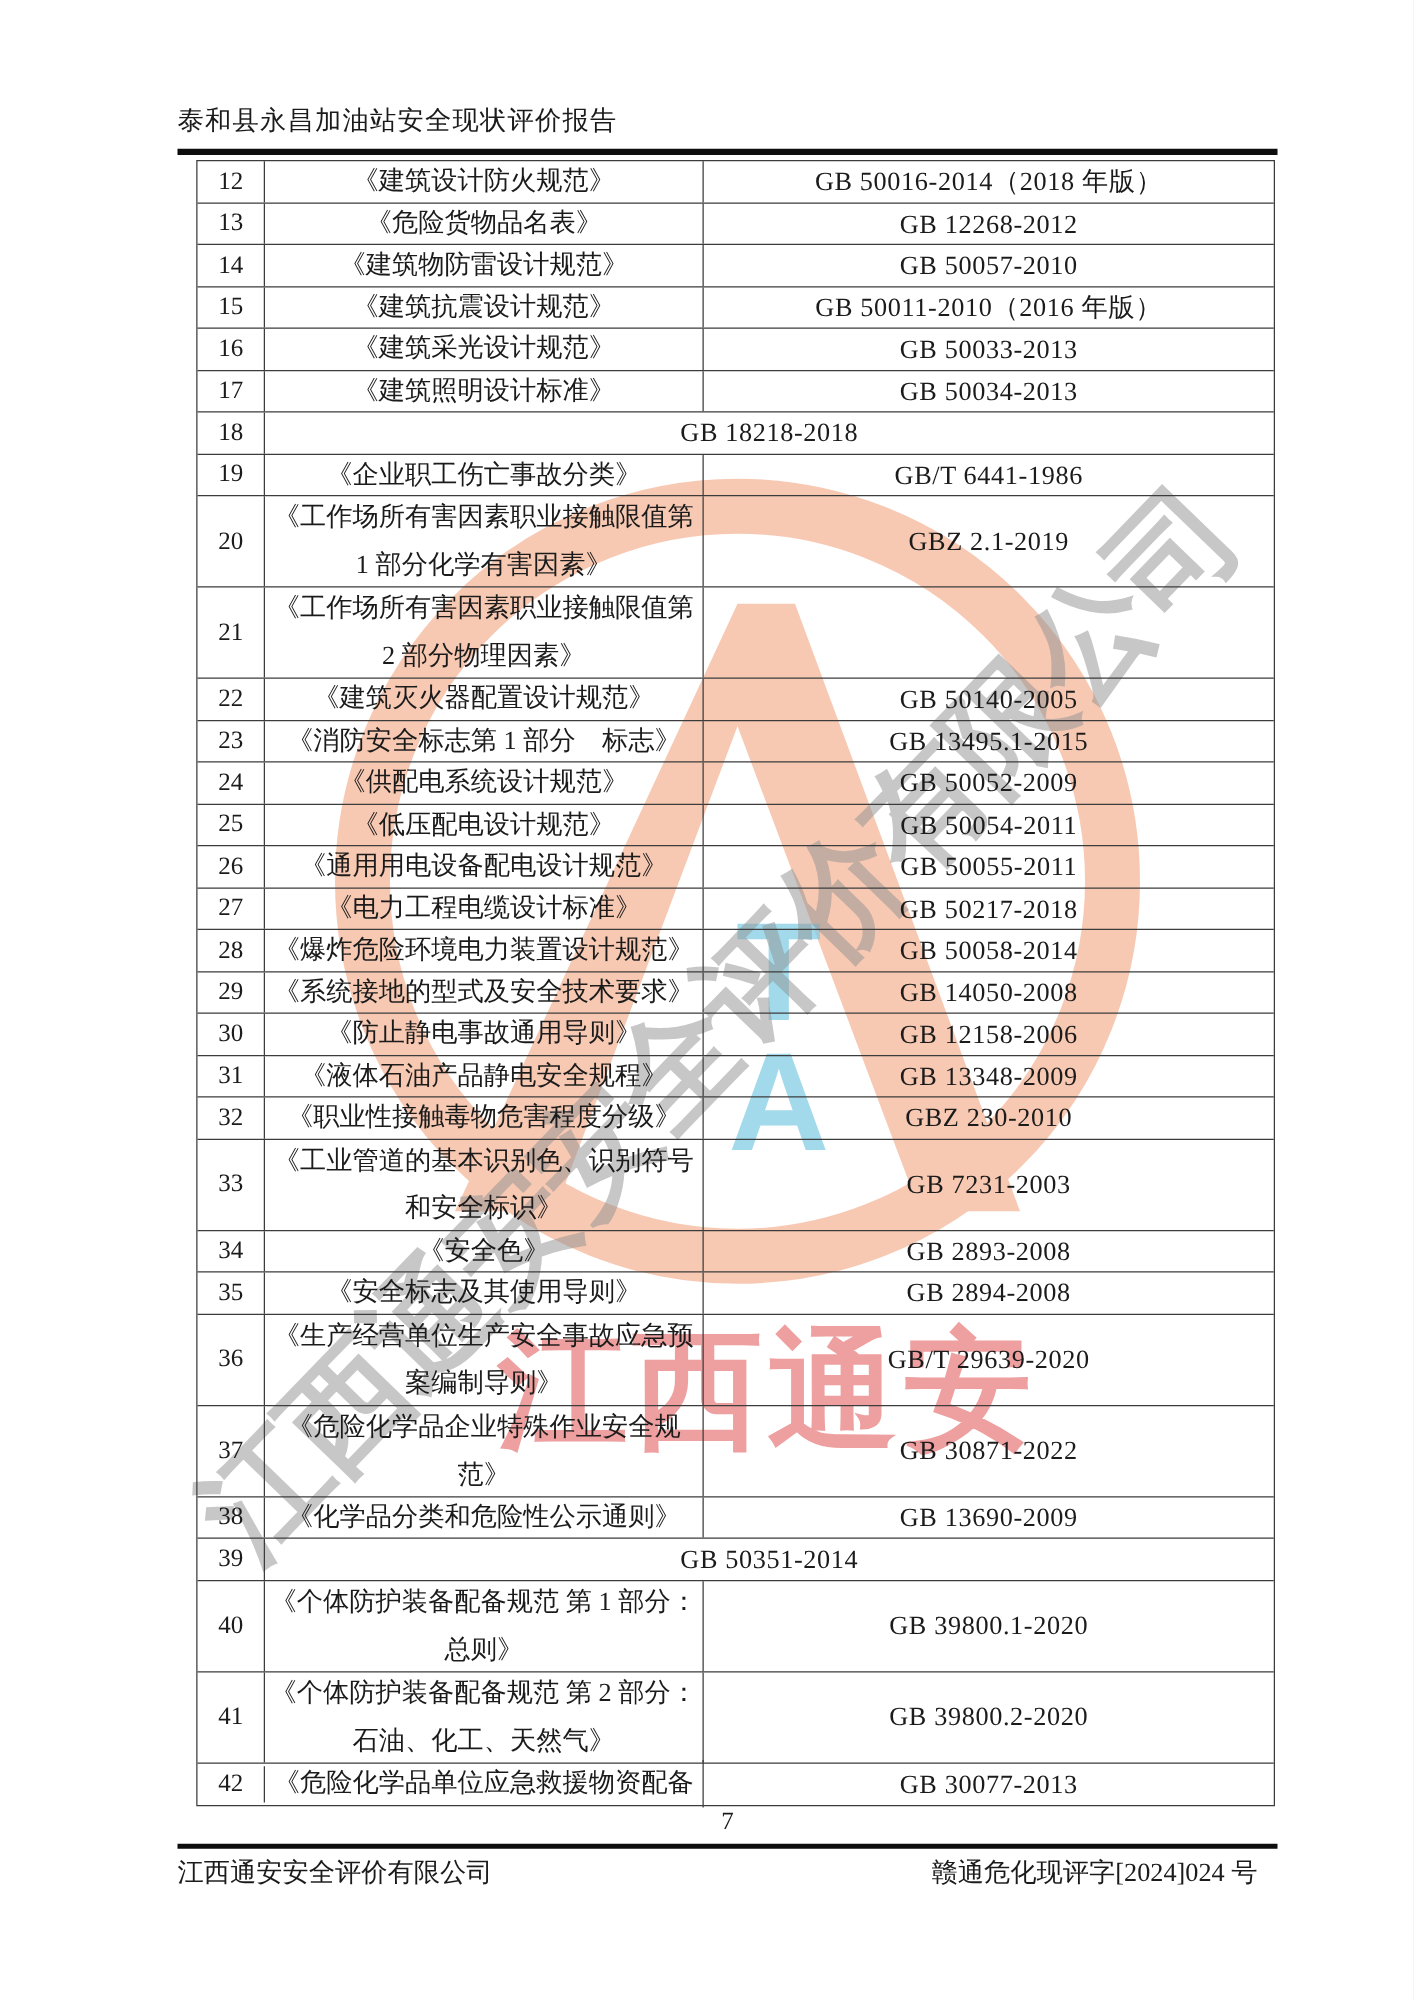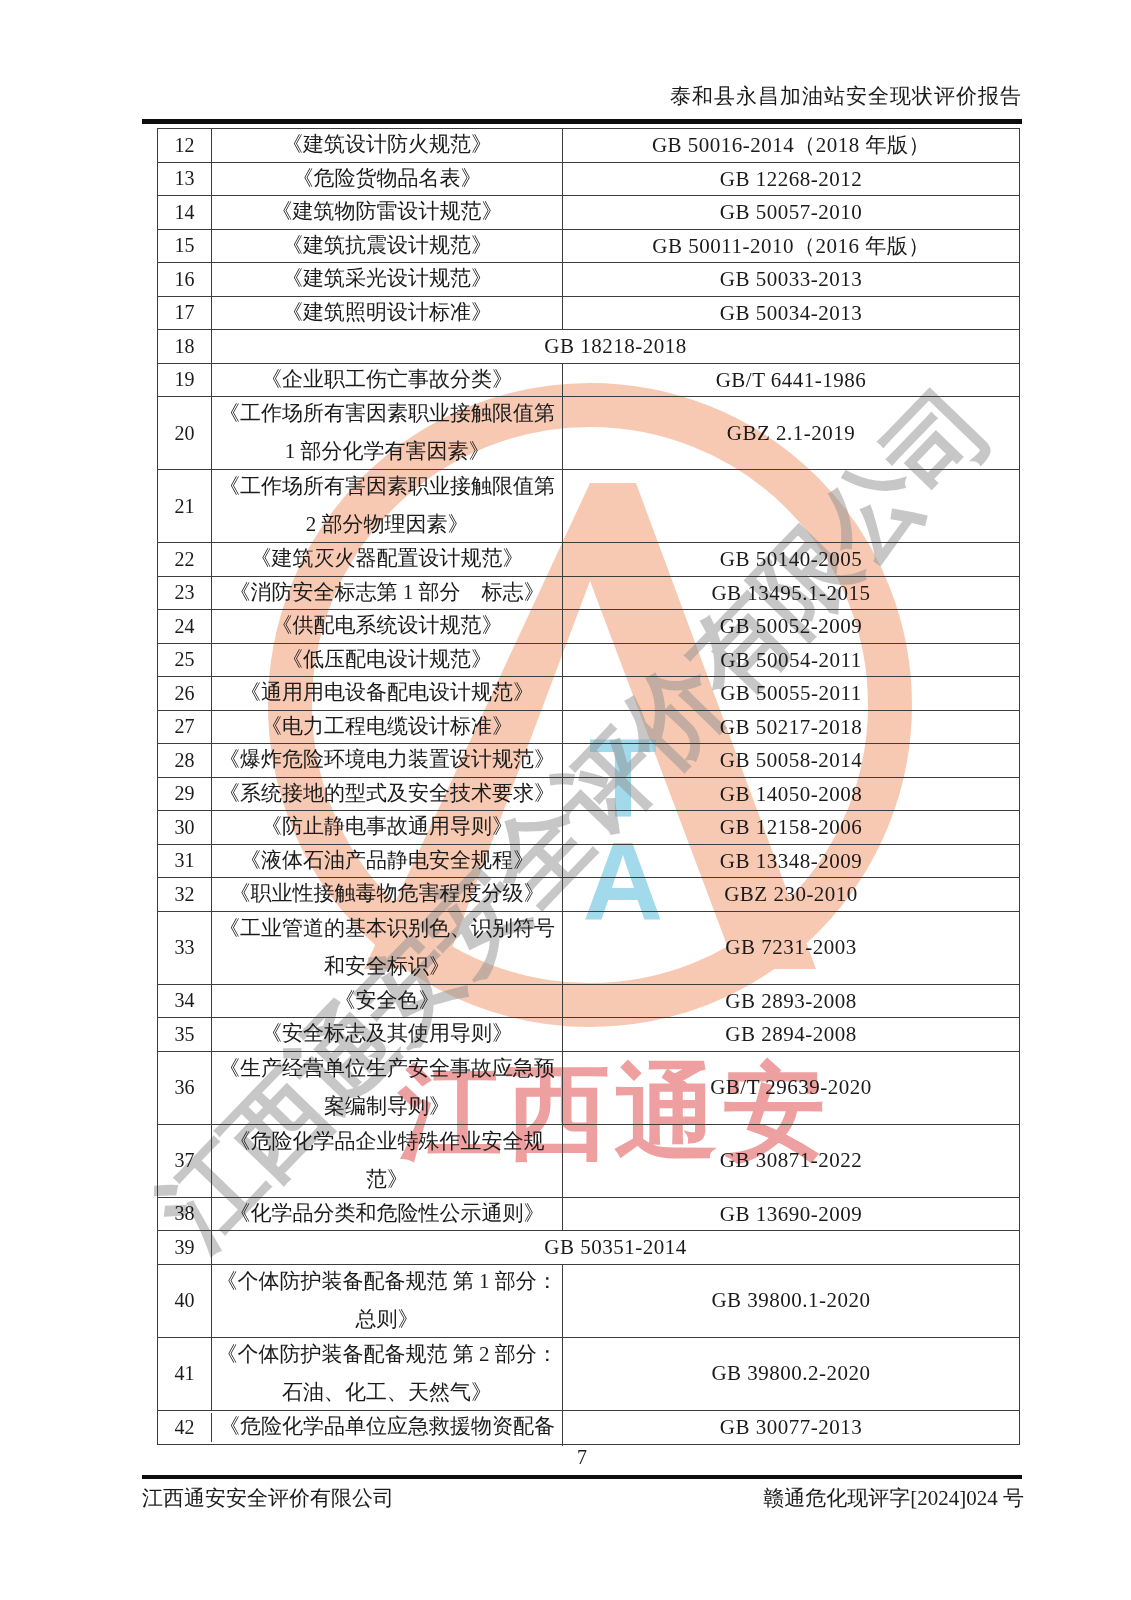--- a/index.html
+++ b/index.html
@@ -31,27 +31,27 @@
   .wm-red{
     position:absolute;left:398px;top:1044px;
     font-family:"Liberation Sans","DejaVu Sans",sans-serif;
     font-weight:bold;font-size:104px;letter-spacing:4px;
     color:var(--wm-red,#e04848);opacity:.52;white-space:nowrap;
   }
   
   .content{position:absolute;inset:0;z-index:1;}
   .hdr-title{
     position:absolute;left:142px;top:82px;width:880px;
-    text-align:right;font-size:21px;letter-spacing:1px;
+    text-align:left;font-size:21px;letter-spacing:1px;
   }
   .hdr-rule{position:absolute;left:142px;top:119px;width:880px;height:4.5px;background:#0d0d0d;}
   .ftr-rule{position:absolute;left:142px;top:1475px;width:880px;height:4px;background:#0d0d0d;}
   .page-num{position:absolute;left:142px;top:1446px;width:880px;text-align:center;font-size:20px;}
   .ftr-left{position:absolute;left:142px;top:1484px;font-size:21px;}
-  .ftr-right{position:absolute;right:107px;top:1484px;font-size:21px;}
+  .ftr-right{position:absolute;right:125px;top:1484px;font-size:21px;}
   
   .stable{
     position:absolute;left:157px;top:128px;width:863px;
     border:1px solid #3c3c3c;box-sizing:border-box;
     background:transparent;
   }
   .trow{display:flex;height:33.5px;border-bottom:1px solid #3c3c3c;box-sizing:border-box;}
   .trow:last-child{border-bottom:none;align-items:center;}
   .trow.tall{height:73px;}
   .tcell{

